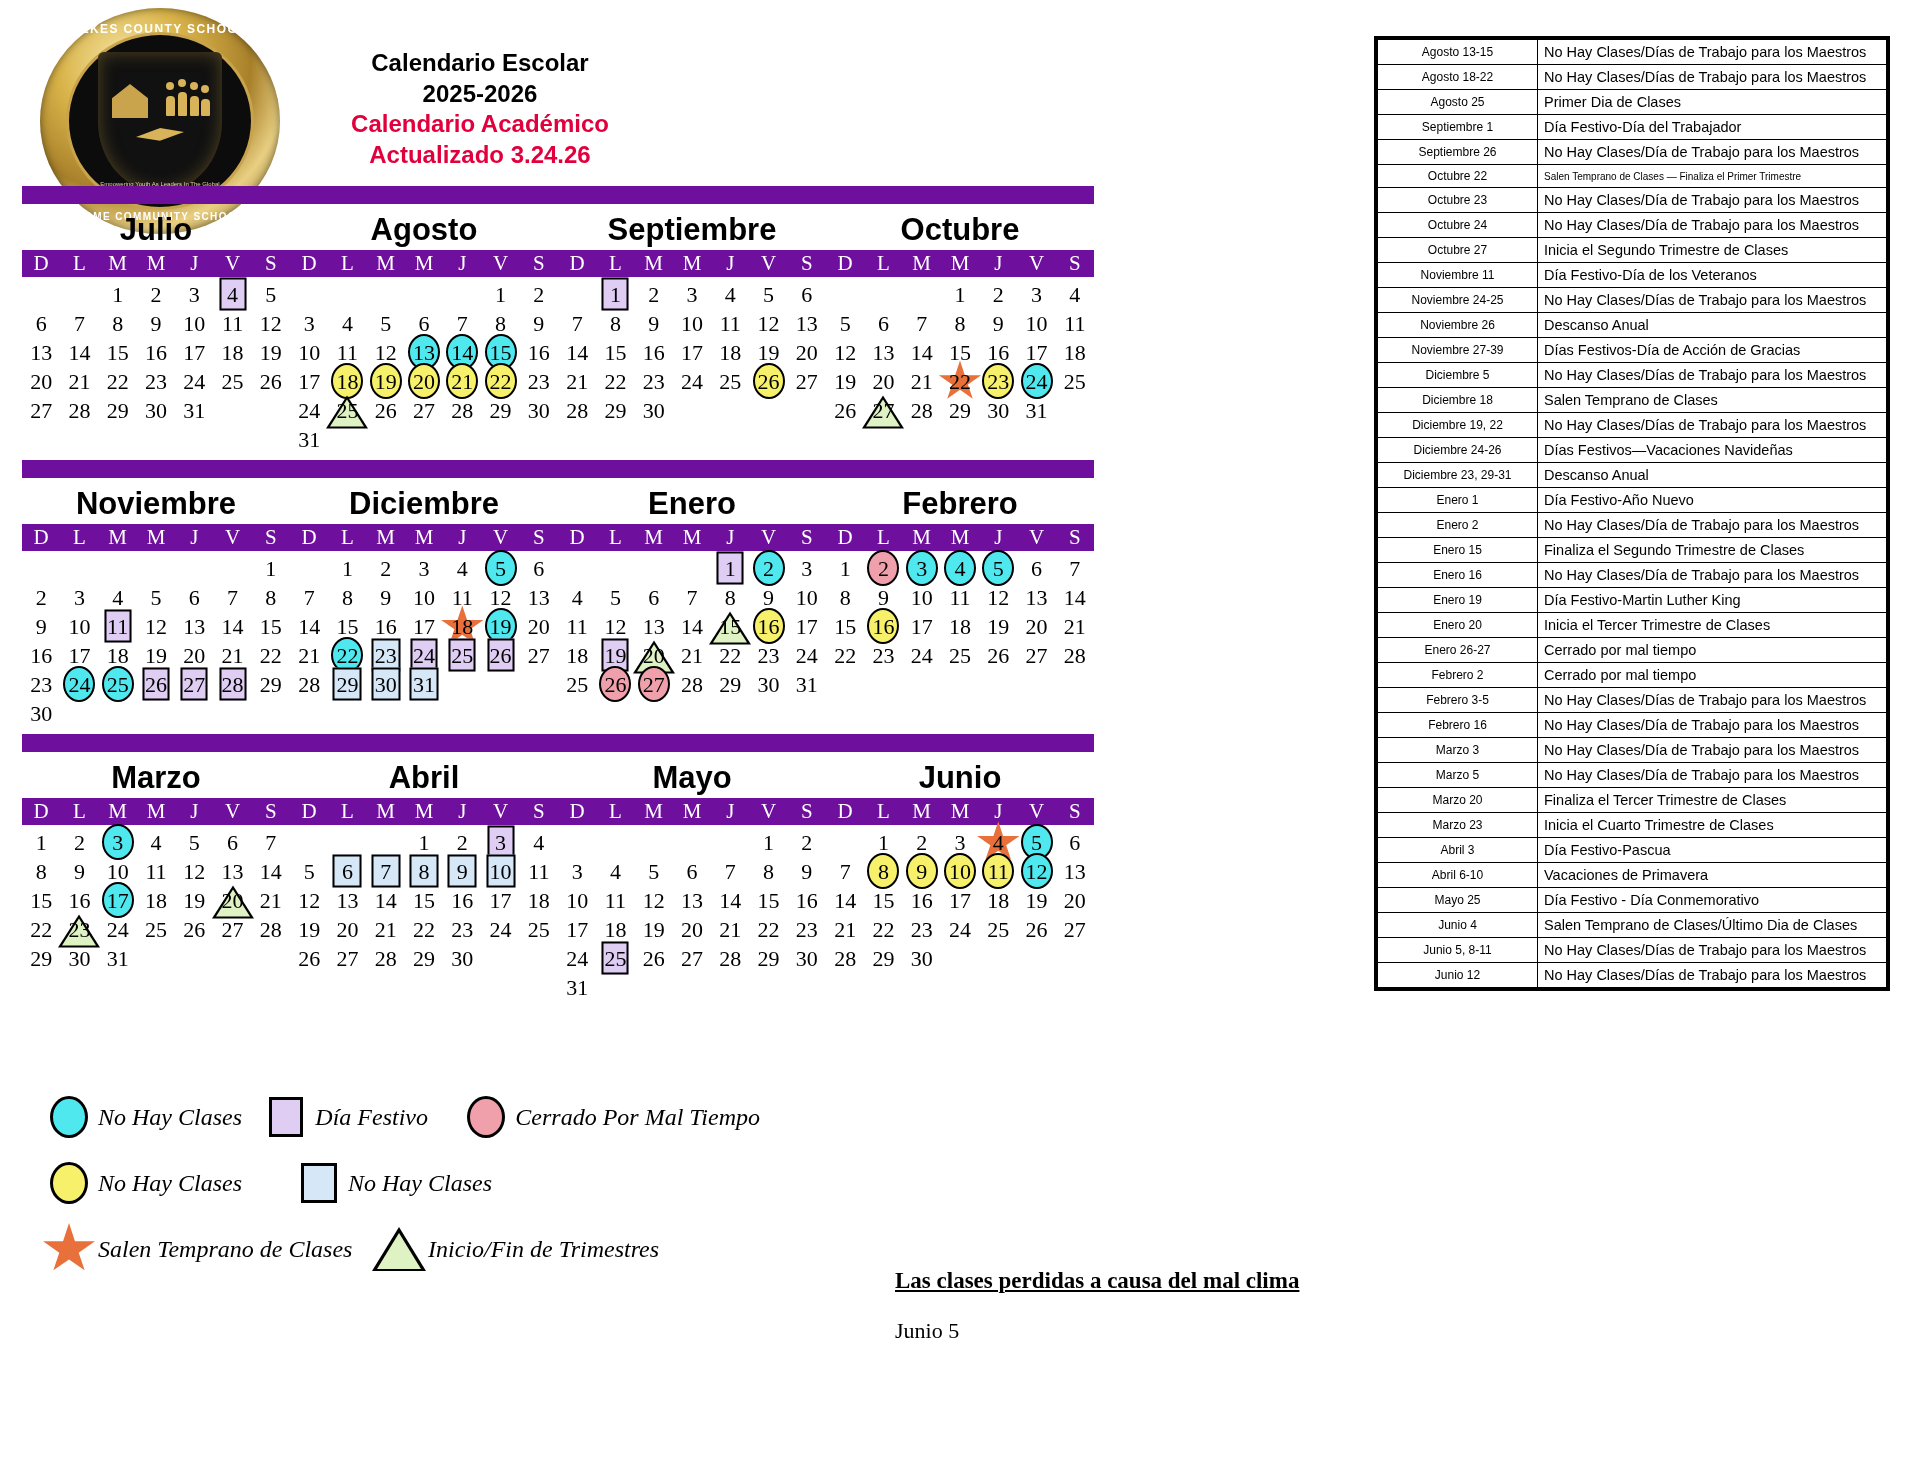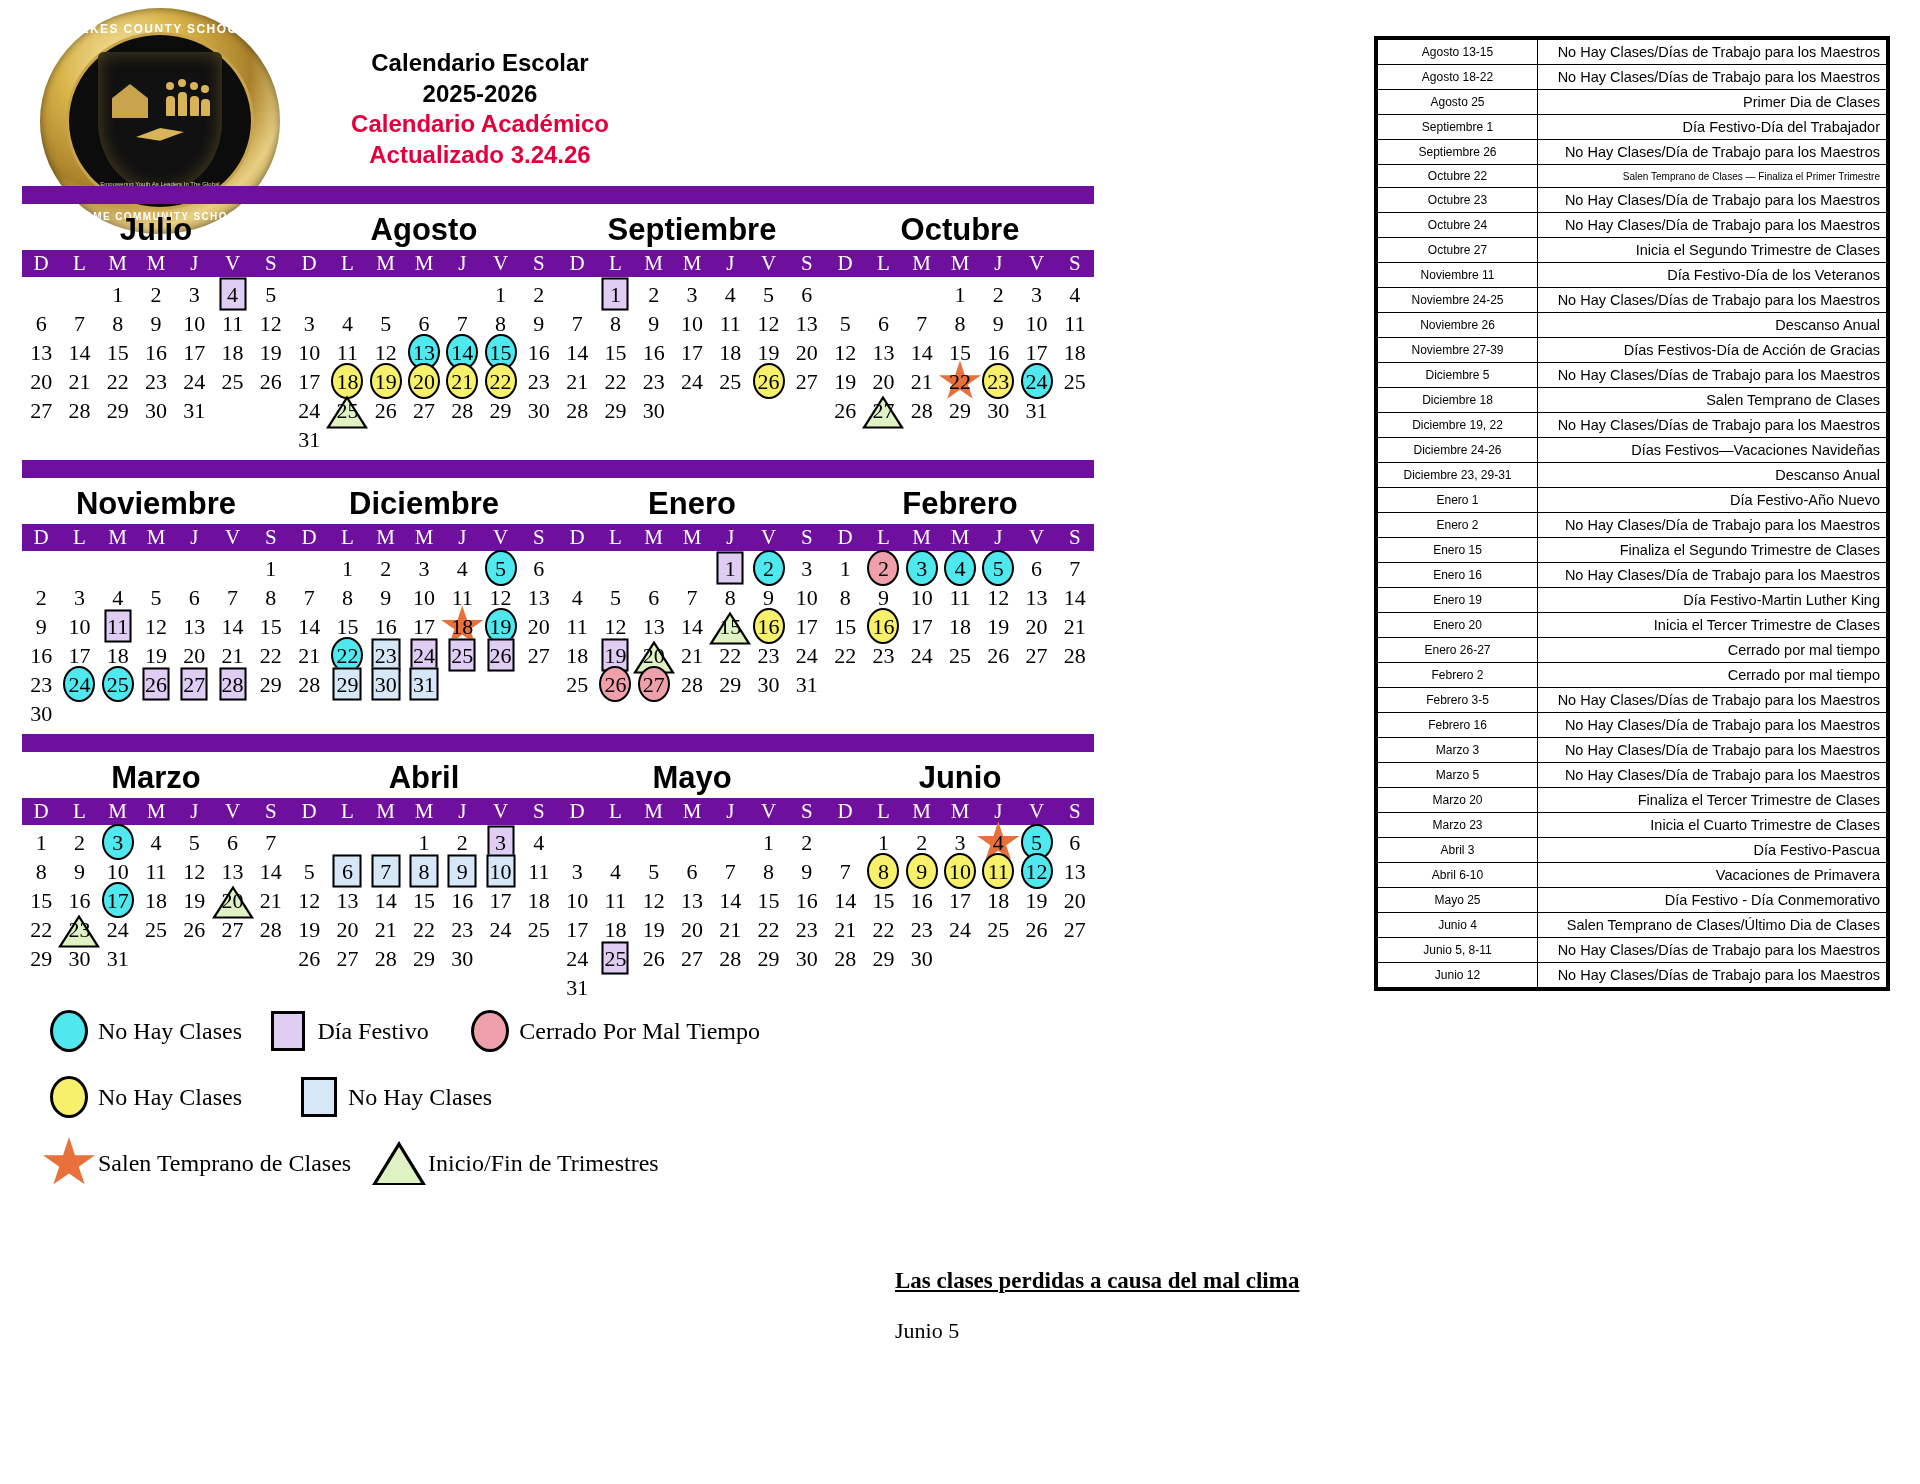--- a/index.html
+++ b/index.html
@@ -141,21 +141,21 @@
     width:0; height:0; border-left:17px solid transparent;
     border-right:17px solid transparent; border-bottom:27px solid #dff2c4;
   }
   .mk-star {
     width:44px; height:42px; background:#e8703a;
     clip-path: polygon(50% 0%, 61% 35%, 98% 35%, 68% 57%, 79% 91%, 50% 70%, 21% 91%, 32% 57%, 2% 35%, 39% 35%);
     filter: drop-shadow(0 0 1.4px #000) drop-shadow(0 0 1.4px #000);
   }
 
   
-  #legend { position:absolute; left:40px; top:998px; width:720px; }
+  #legend { position:absolute; left:40px; top:1084px; width:720px;font-style:italic; }
   .lg-row { display:flex; align-items:center; height:66px; }
   .lg-item { display:flex; align-items:center; }
   .lg-sym { position:relative; width:58px; height:50px; flex:none; }
   .lg-sym > div { position:absolute; left:50%; top:50%; transform:translate(-50%,-50%); }
   .lg-label {
     font-family:"Liberation Serif", serif; font-size:24px; color:#000; white-space:nowrap;
   }
   .lg-c-cyan { width:38px;height:42px;border-radius:50%;background:#4fe8ef;border:3px solid #000; }
   .lg-c-yellow { width:38px;height:42px;border-radius:50%;background:#f7f06a;border:3px solid #000; }
   .lg-c-pink { width:38px;height:42px;border-radius:50%;background:#efa0ab;border:3px solid #000; }
@@ -191,21 +191,21 @@
     position:absolute; left:1374px; top:36px; width:516px;
     border:3px solid #000;
   }
   #events table { border-collapse:collapse; width:100%; }
   #events td {
     border:1.6px solid #000;
     font-family:"Liberation Sans", sans-serif;
     color:#000; padding:4px 6px; vertical-align:middle;
   }
   #events td.ev-date { width:160px; font-size:12px; text-align:center; }
-  #events td.ev-desc { font-size:14.5px; text-align:right; }
+  #events td.ev-desc { font-size:14.5px; }
   #events td.ev-desc.small { font-size:10px; }
 </style>
 </head>
 <body>
 
 <div id="header">
 
   <div id="logo">
     <div class="logo-ring"></div>
     <div class="logo-text-top">WILKES COUNTY SCHOOLS</div>

